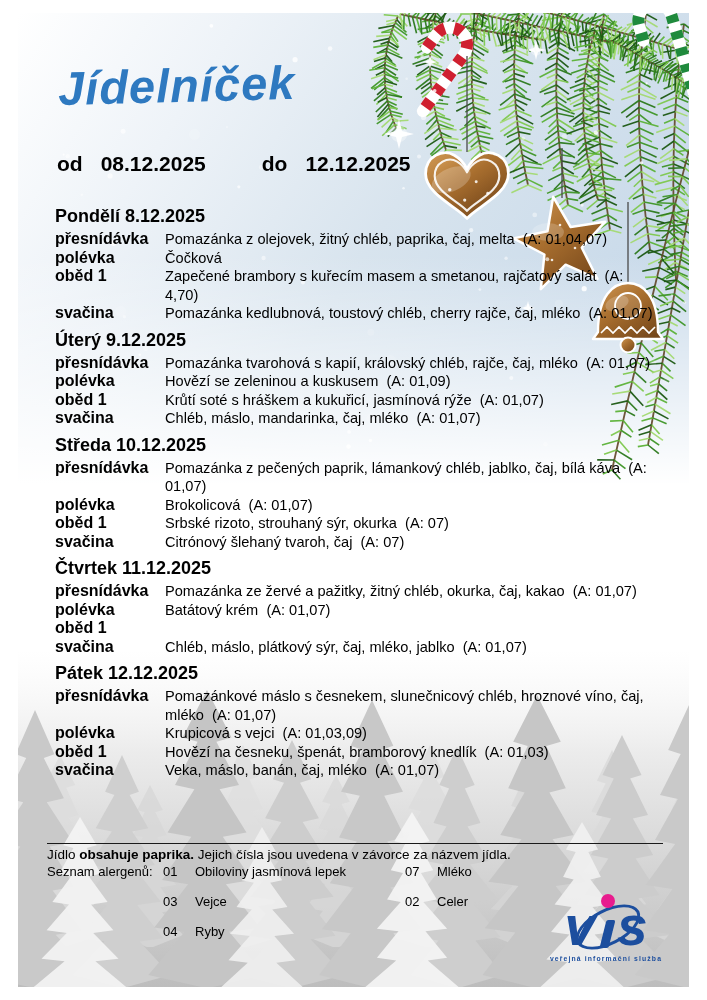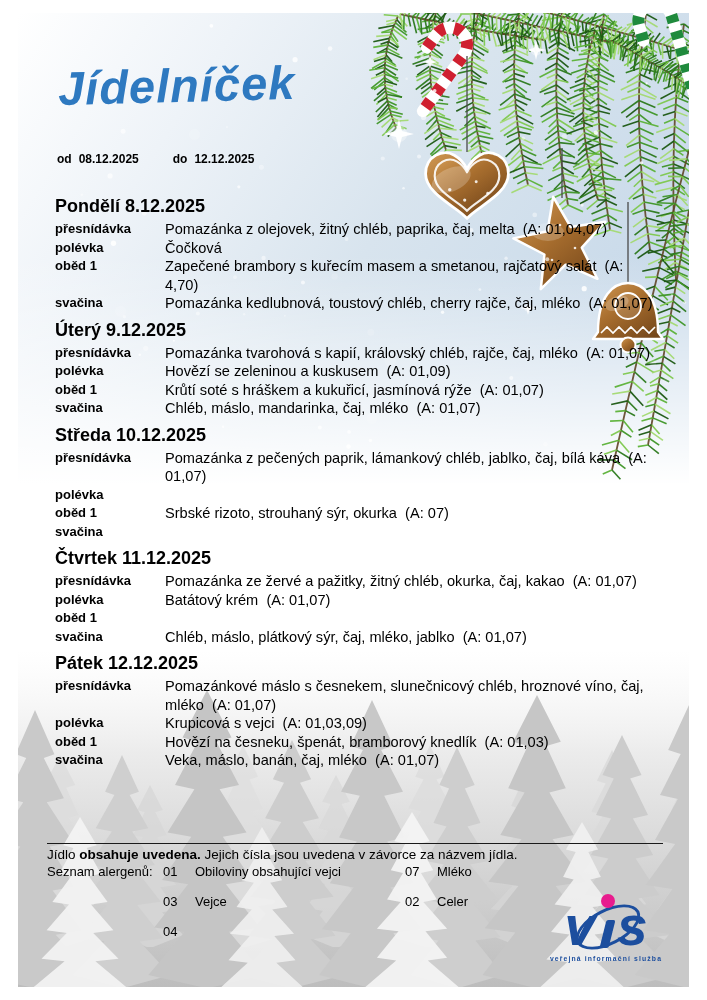--- a/index.html
+++ b/index.html
@@ -14,29 +14,29 @@
   .head,#menu,.foot,.vis{position:absolute;z-index:1;}
 
   .page-title{
     margin:0;position:absolute;left:58px;top:58px;
     font-size:47px;font-weight:bold;font-style:italic;
     color:var(--title-blue);letter-spacing:1px;transform:rotate(-1.5deg);
     white-space:nowrap;
   }
   .daterange{
     position:absolute;left:57px;top:152px;
-    font-size:12px;font-weight:bold;display:flex;gap:7px;white-space:nowrap;text-align:center;
+    font-size:21px;font-weight:bold;display:flex;gap:18px;white-space:nowrap;text-align:center;
   }
   .daterange .gap{width:20px;}
 
   #menu{top:190px;left:55px;width:608px;}
   .day-name{font-size:18px;font-weight:bold;margin:7px 0 3px 0;}
-  .day:first-child .day-name{margin-top:6px;}
+  .day:first-child .day-name{margin-top:16px;}
   .row{display:grid;grid-template-columns:110px 1fr;}
-  .row-label{font-weight:bold;font-size:13px;line-height:18.5px;}
+  .row-label{font-weight:bold;font-size:16px;line-height:18.5px;}
   .row-text{font-size:14.6px;line-height:18.5px;white-space:pre-wrap;width:492px;}
 
   .foot{top:843px;left:47px;width:616px;}
   .sep{border-top:1.6px solid #1a1a1a;height:0;margin-bottom:3px;}
   .notice{margin:0;font-size:13.5px;}
   .allergens{display:flex;margin-top:2px;font-size:13px;}
   .alg-label{width:116px;flex:none;}
   #alg-grid{display:grid;grid-template-columns:32px 210px 32px auto;row-gap:15px;}
 
   .vis{left:543px;top:896px;width:126px;text-align:center;}
@@ -1375,29 +1375,31 @@
   <section class="day">
     <h2 class="day-name">Středa 10.12.2025</h2>
     <div class="rows">
   <div class="row">
     <div class="row-label">přesnídávka</div>
     <div class="row-text">Pomazánka z pečených paprik, lámankový chléb, jablko, čaj, bílá káva  (A: 01,07)</div>
   </div>
 
   <div class="row">
     <div class="row-label">polévka</div>
+    <div class="row-text">Brokolicová  (A: 01,07)</div>
   </div>
 
   <div class="row">
     <div class="row-label">oběd 1</div>
     <div class="row-text">Srbské rizoto, strouhaný sýr, okurka  (A: 07)</div>
   </div>
 
   <div class="row">
     <div class="row-label">svačina</div>
+    <div class="row-text">Citrónový šlehaný tvaroh, čaj  (A: 07)</div>
   </div>
 </div>
   </section>
 
   <section class="day">
     <h2 class="day-name">Čtvrtek 11.12.2025</h2>
     <div class="rows">
   <div class="row">
     <div class="row-label">přesnídávka</div>
     <div class="row-text">Pomazánka ze žervé a pažitky, žitný chléb, okurka, čaj, kakao  (A: 01,07)</div>
@@ -1440,33 +1442,34 @@
   <div class="row">
     <div class="row-label">svačina</div>
     <div class="row-text">Veka, máslo, banán, čaj, mléko  (A: 01,07)</div>
   </div>
 </div>
   </section>
 </main>
 
 <footer class="foot">
   <div class="sep"></div>
-  <p class="notice"><span>Jídlo </span><b>obsahuje uvedena.</b><span> Jejich čísla jsou uvedena v závorce za názvem jídla.</span></p>
+  <p class="notice"><span>Jídlo </span><b>obsahuje paprika.</b><span> Jejich čísla jsou uvedena v závorce za názvem jídla.</span></p>
   <div class="allergens">
     <div class="alg-label">Seznam alergenů:</div>
     <div id="alg-grid">
         <div>01</div>
-        <div>Obiloviny obsahující vejci</div>
+        <div>Obiloviny jasmínová lepek</div>
         <div>07</div>
         <div>Mléko</div>
         <div>03</div>
         <div>Vejce</div>
         <div>02</div>
         <div>Celer</div>
         <div>04</div>
+        <div>Ryby</div>
         <div></div>
         <div></div>
       </div>
   </div>
 </footer>
 
 <div class="vis">
   <div class="vis-word">
     <span>v</span>
     <span class="vis-i">

